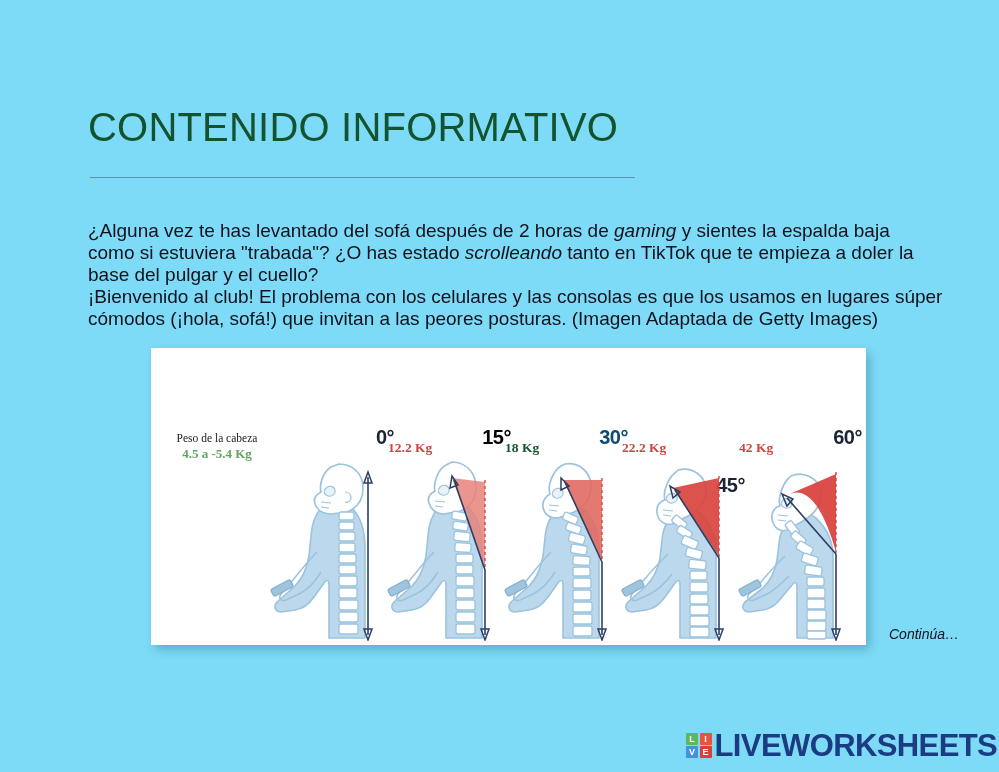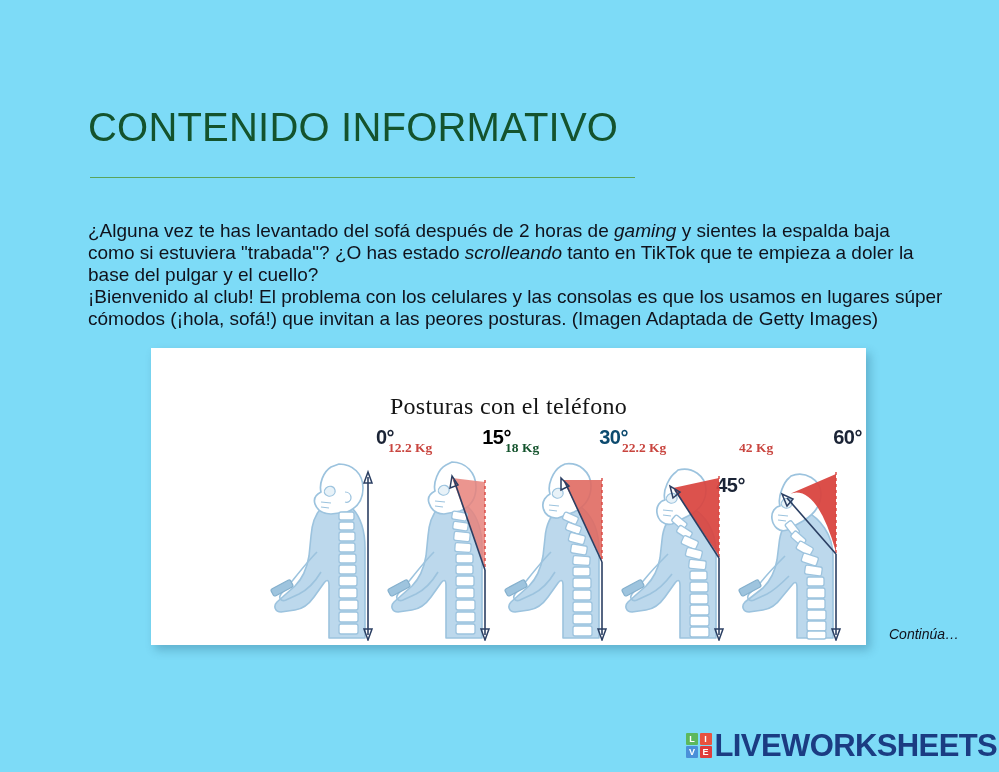--- a/index.html
+++ b/index.html
@@ -176,22 +176,25 @@
 <div id="title-rule" style="border-top-color: rgb(90, 164, 92);"></div>
 
 <div class="para" id="para-1">
   <span>¿Alguna vez te has levantado del sofá después de 2 horas de </span><span class="ital">gaming</span><span> y sientes la espalda baja como si estuviera "trabada"? ¿O has estado </span><span class="ital">scrolleando</span><span> tanto en TikTok que te empieza a doler la base del pulgar y el cuello?</span>
 </div>
 
 <div class="para" id="para-2">¡Bienvenido al club! El problema con los celulares y las consolas es que los usamos en lugares súper cómodos (¡hola, sofá!) que invitan a las peores posturas. (Imagen Adaptada de Getty Images)</div>
 
 <div id="infographic-card">
 
-  <div id="infographic-title">Posturas con el teléfono</div>
-
+
+  <div id="head-weight-legend">
+    <span id="head-weight-label">Peso de la cabeza</span>
+    <span id="head-weight-value" style="color: rgb(95, 166, 95);">4.5 a -5.4 Kg</span>
+  </div>
 
   <div class="figure-col" style="left:118px;">
     <span class="angle-label" style="color: rgb(27, 36, 54);">0°</span>
     <span class="kg-label" style="color: rgb(201, 69, 63);"></span>
     <svg class="figure-svg" width="131" height="189" viewBox="0 0 131 189">
       <g>
 
         <path d="M57 52 C48 58 43 70 42 84 L40 104 C38 116 34 126 26 134 L8 150 C4 154 6 160 12 160 L26 158 C34 157 40 152 45 145 L55 131 C58 127 60 128 60 133 L60 186 L96 186 L96 96 C96 72 88 58 76 50 Z" fill="#bcd8ec" stroke="#9cc3de" stroke-width="1.6" stroke-linejoin="round"></path>
 
         <path d="M48 100 C40 108 32 118 24 128 L12 142 C9 146 12 150 17 148 L30 142 C38 138 46 130 52 120" fill="none" stroke="#9cc3de" stroke-width="1.6"></path>

